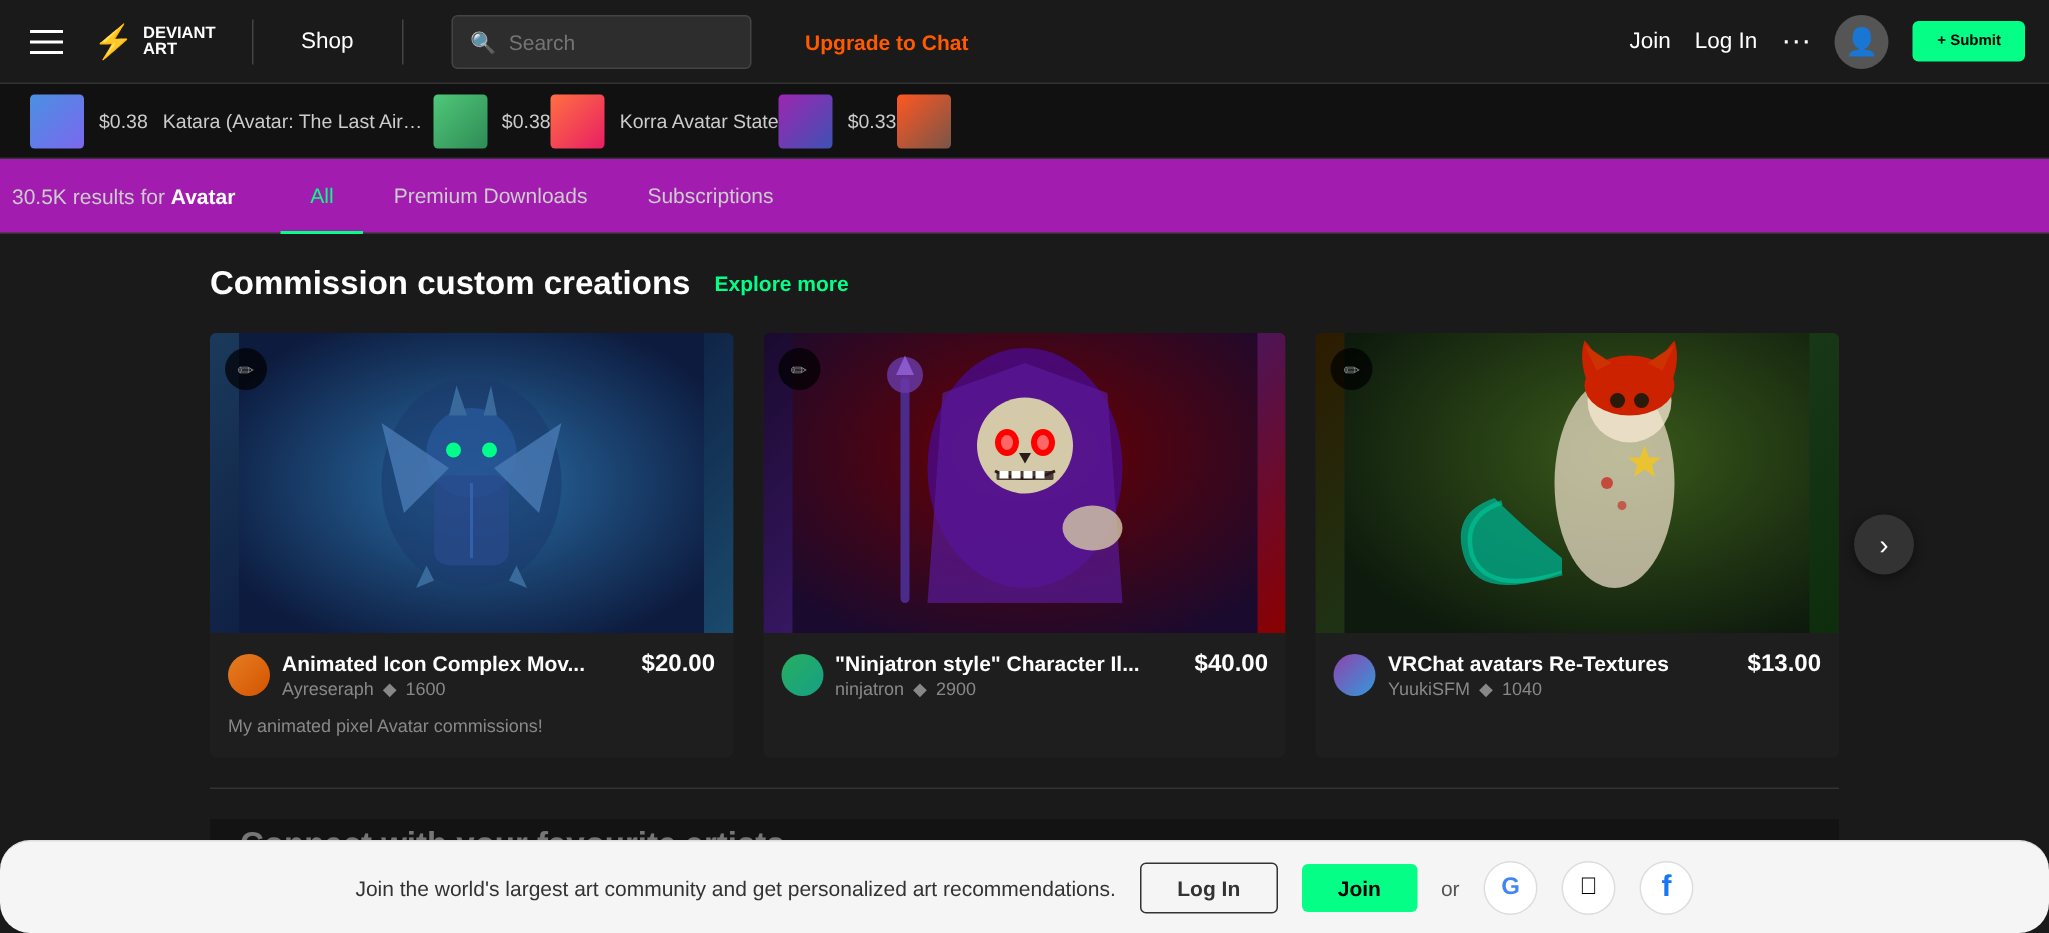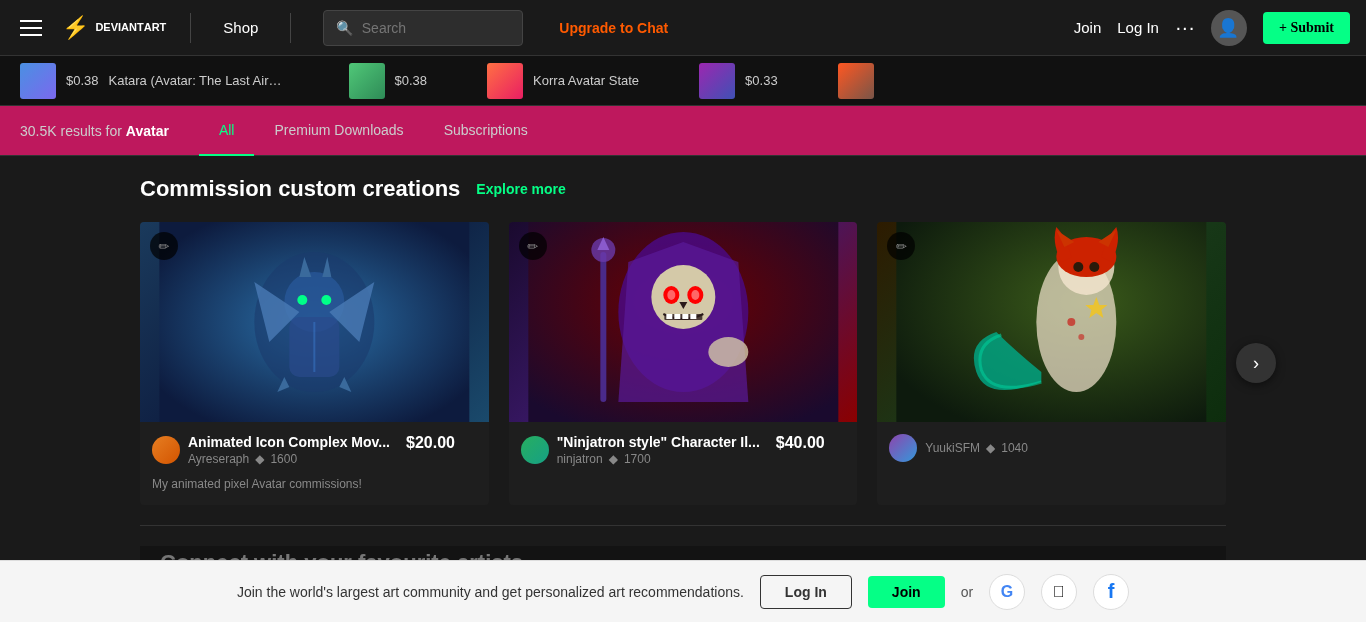--- a/index.html
+++ b/index.html
@@ -14,21 +14,21 @@
       height: 56px;
       border-bottom: 1px solid #333;
       position: relative;
       z-index: 10;
     }
     .header-left { display: flex; align-items: center; gap: 16px; }
     .hamburger { display: flex; flex-direction: column; gap: 5px; cursor: pointer; padding: 4px; }
     .hamburger span { width: 22px; height: 2px; background: #fff; display: block; }
     .logo { display: flex; align-items: center; gap: 6px; text-decoration: none; }
     .logo-icon { color: #05ff86; font-size: 22px; font-weight: bold; }
-    .logo-text { display: flex; flex-direction: row; }
+    .logo-text { display: flex; flex-direction: column; }
     .logo-text-top { font-size: 11px; font-weight: 800; color: #fff; line-height: 1; }
     .logo-text-bottom { font-size: 11px; font-weight: 800; color: #fff; line-height: 1; }
     .divider-v { width: 1px; height: 30px; background: #444; margin: 0 8px; }
     .shop-link { color: #fff; text-decoration: none; font-size: 15px; font-weight: 500; padding: 0 8px; }
     .search-bar {
       display: flex;
       align-items: center;
       background: #2d2d2d;
       border: 1px solid #444;
       border-radius: 4px;
@@ -43,47 +43,46 @@
     .upgrade-btn { color: #ff5a00; font-size: 14px; font-weight: 700; cursor: pointer; margin-left: 20px; }
     .header-right { display: flex; align-items: center; gap: 16px; margin-left: auto; }
     .nav-link { color: #fff; text-decoration: none; font-size: 15px; font-weight: 500; cursor: pointer; }
     .more-btn { color: #fff; font-size: 20px; cursor: pointer; }
     .avatar-icon {
       width: 36px; height: 36px; background: #555; border-radius: 50%;
       display: flex; align-items: center; justify-content: center;
       color: #aaa; font-size: 18px;
     }
     .submit-btn {
-      background: #05ff86; color: #000; font-weight: 700; font-size: 14px;
+      background: #05ff86; color: #000; font-weight: 700; font-size: 10px;
       border: none; border-radius: 4px; padding: 8px 16px; cursor: pointer;
-      display: flex; align-items: center; gap: 6px; font-family: Liberation Serif, serif;
+      display: flex; align-items: center; gap: 6px;
     }
 
     
     .carousel-strip {
       background: #111;
       height: 50px;
       display: flex;
       align-items: center;
       overflow: hidden;
       padding: 0 20px;
-      gap: 60px;
       border-bottom: 1px solid #333;
     }
     .carousel-item { display: flex; align-items: center; gap: 10px; white-space: nowrap; }
     .carousel-thumb { width: 36px; height: 36px; background: #555; border-radius: 3px; flex-shrink: 0; overflow: hidden; }
     .carousel-price { color: #ccc; font-size: 13px; }
     .carousel-title { color: #ccc; font-size: 13px; max-width: 180px; overflow: hidden; text-overflow: ellipsis; }
 
     
     .tabs-bar {
-      background: #be185d;
-      display: flex;
-      align-items: center;
-      padding: 0 20px;
+      background: #a21caf;
+      display: flex;
+      align-items: center;
+      padding: 0 8px;
       height: 50px;
       border-bottom: 1px solid #333;
       gap: 0;
     }
     .results-count { font-size: 14px; color: #ccc; margin-right: 30px; }
     .results-count strong { color: #fff; }
     .tab {
       padding: 0 20px;
       height: 50px;
       display: flex;
@@ -111,21 +110,21 @@
       position: relative;
       overflow: hidden;
     }
     .card-badge {
       position: absolute; top: 10px; left: 10px;
       width: 28px; height: 28px; border-radius: 50%;
       background: rgba(0,0,0,0.7); display: flex; align-items: center; justify-content: center;
       color: #888; font-size: 13px;
     }
     .card-body { padding: 12px; }
-    .card-header-row { display: flex; align-items: flex-start; gap: 16px; }
+    .card-header-row { display: flex; align-items: flex-start; justify-content: space-between; gap: 0; }
     .card-artist-row { display: flex; align-items: center; gap: 8px; }
     .artist-thumb { width: 28px; height: 28px; border-radius: 50%; background: #555; flex-shrink: 0; overflow: hidden; }
     .card-info { flex: 1; min-width: 0; }
     .card-title { font-size: 14px; font-weight: 700; color: #fff; white-space: nowrap; overflow: hidden; text-overflow: ellipsis; }
     .card-artist { font-size: 12px; color: #888; display: flex; align-items: center; gap: 6px; }
     .card-price { font-size: 16px; font-weight: 700; color: #fff; flex-shrink: 0; }
     .card-desc { font-size: 12px; color: #888; margin-top: 10px; line-height: 1.4; }
     .diamond-icon { color: #888; font-size: 12px; }
 
     
@@ -144,20 +143,21 @@
     .bottom-bar {
       position: fixed; bottom: 0; left: 0; right: 0;
       background: #f5f5f5;
       height: 62px;
       display: flex;
       align-items: center;
       justify-content: center;
       gap: 16px;
       z-index: 100;
       border-top: 1px solid #ddd;
+      border-radius: 20px;
     }
     .bottom-text { color: #333; font-size: 14px; }
     .bottom-login-btn {
       background: transparent; border: 1px solid #333; color: #333;
       font-size: 14px; font-weight: 600; padding: 8px 24px; border-radius: 4px; cursor: pointer;
     }
     .bottom-join-btn {
       background: #05ff86; border: none; color: #000;
       font-size: 14px; font-weight: 700; padding: 8px 24px; border-radius: 4px; cursor: pointer;
     }
@@ -373,21 +373,21 @@
         <div class="card-artist-row">
           <div class="artist-thumb av-2"></div>
           <div class="card-info">
             <div class="card-header-row">
               <span class="card-title">"Ninjatron style" Character Il...</span>
               <span class="card-price">$40.00</span>
             </div>
             <div class="card-artist">
               <span>ninjatron</span>
               <span class="diamond-icon">◆</span>
-              <span>1700</span>
+              <span>2900</span>
             </div>
           </div>
         </div>
       </div>
     </div>
 
     <div class="card">
       <div class="card-image card-bg-3">
         <div class="card-badge">✏</div>
         <div class="card-art">
@@ -421,20 +421,24 @@
             <circle cx="185" cy="115" r="3" fill="#cc0000" opacity="0.5"></circle>
 
             <polygon points="200,75 203,83 211,83 205,88 207,96 200,91 193,96 195,88 189,83 197,83" fill="#f5c518" opacity="0.8"></polygon>
           </svg>
         </div>
       </div>
       <div class="card-body">
         <div class="card-artist-row">
           <div class="artist-thumb av-3"></div>
           <div class="card-info">
+            <div class="card-header-row">
+              <span class="card-title">VRChat avatars Re-Textures</span>
+              <span class="card-price">$13.00</span>
+            </div>
             <div class="card-artist">
               <span>YuukiSFM</span>
               <span class="diamond-icon">◆</span>
               <span>1040</span>
             </div>
           </div>
         </div>
       </div>
     </div>
 

